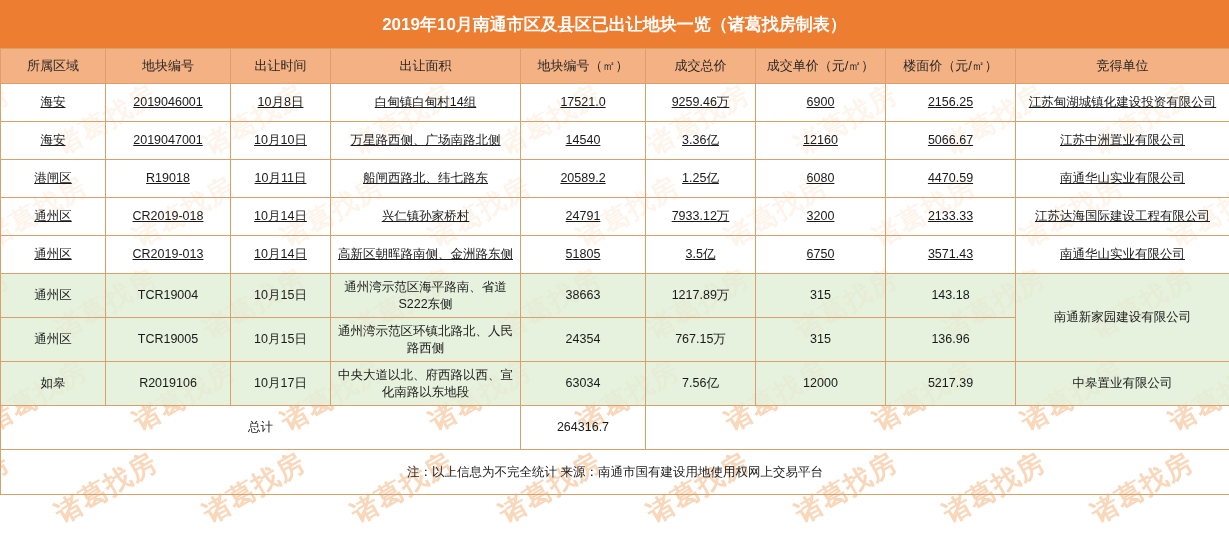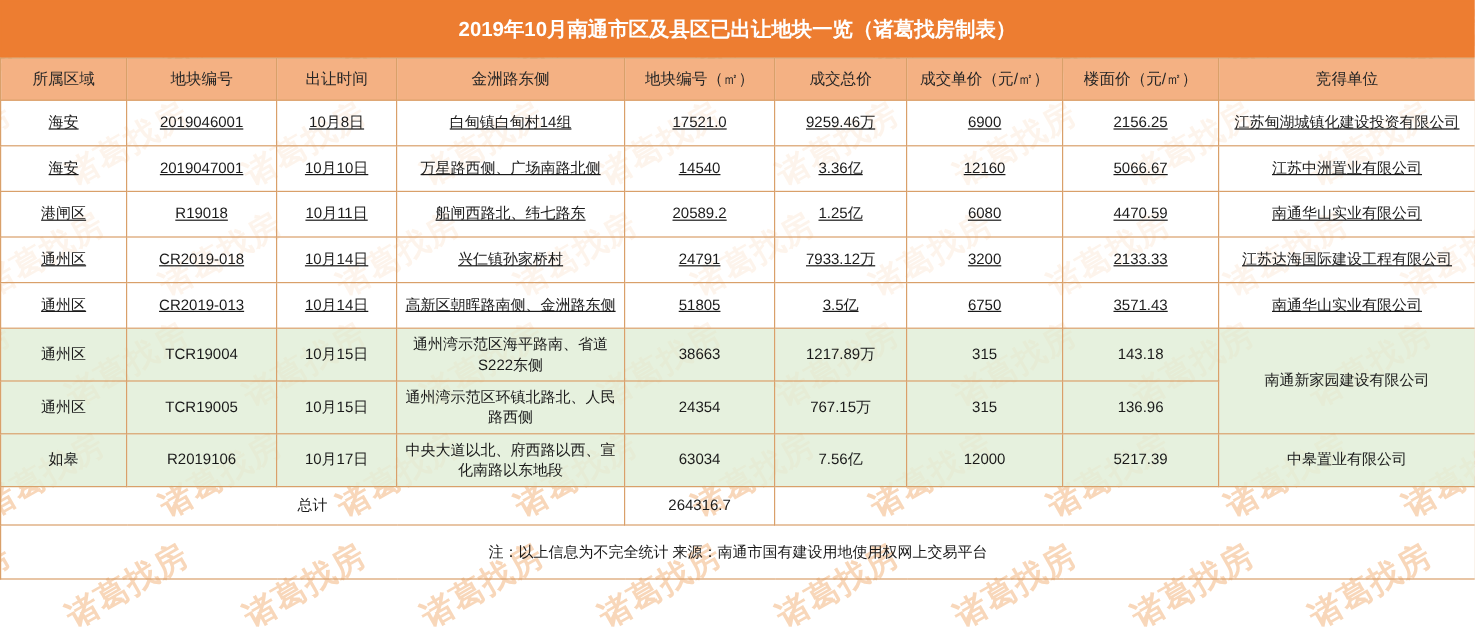--- a/index.html
+++ b/index.html
@@ -188,21 +188,21 @@
       <col style="width:110px">
       <col style="width:130px">
       <col style="width:130px">
       <col style="width:214px">
     </colgroup>
     <thead>
       <tr>
         <th>所属区域</th>
         <th>地块编号</th>
         <th>出让时间</th>
-        <th>金洲路东侧</th>
+        <th>出让面积</th>
         <th>地块编号（㎡）</th>
         <th>成交总价</th>
         <th>成交单价（元/㎡）</th>
         <th>楼面价（元/㎡）</th>
         <th>竞得单位</th>
       </tr>
     </thead>
     <tbody>
       <tr class="row-normal row-h">
         <td>海安</td>
@@ -284,21 +284,21 @@
         <td>如皋</td>
         <td>R2019106</td>
         <td>10月17日</td>
         <td>中央大道以北、府西路以西、宣化南路以东地段</td>
         <td>63034</td>
         <td>7.56亿</td>
         <td>12000</td>
         <td>5217.39</td>
         <td>中皋置业有限公司</td>
       </tr>
-      <tr style="height:32px;">
+      <tr style="height:44px;">
         <td colspan="4" class="total-label">总计</td>
         <td class="total-value">264316.7</td>
         <td colspan="4" class="total-blank"></td>
       </tr>
       <tr>
         <td colspan="9" class="note-cell">注：以上信息为不完全统计 来源：南通市国有建设用地使用权网上交易平台</td>
       </tr>
     </tbody>
   </table>
 

